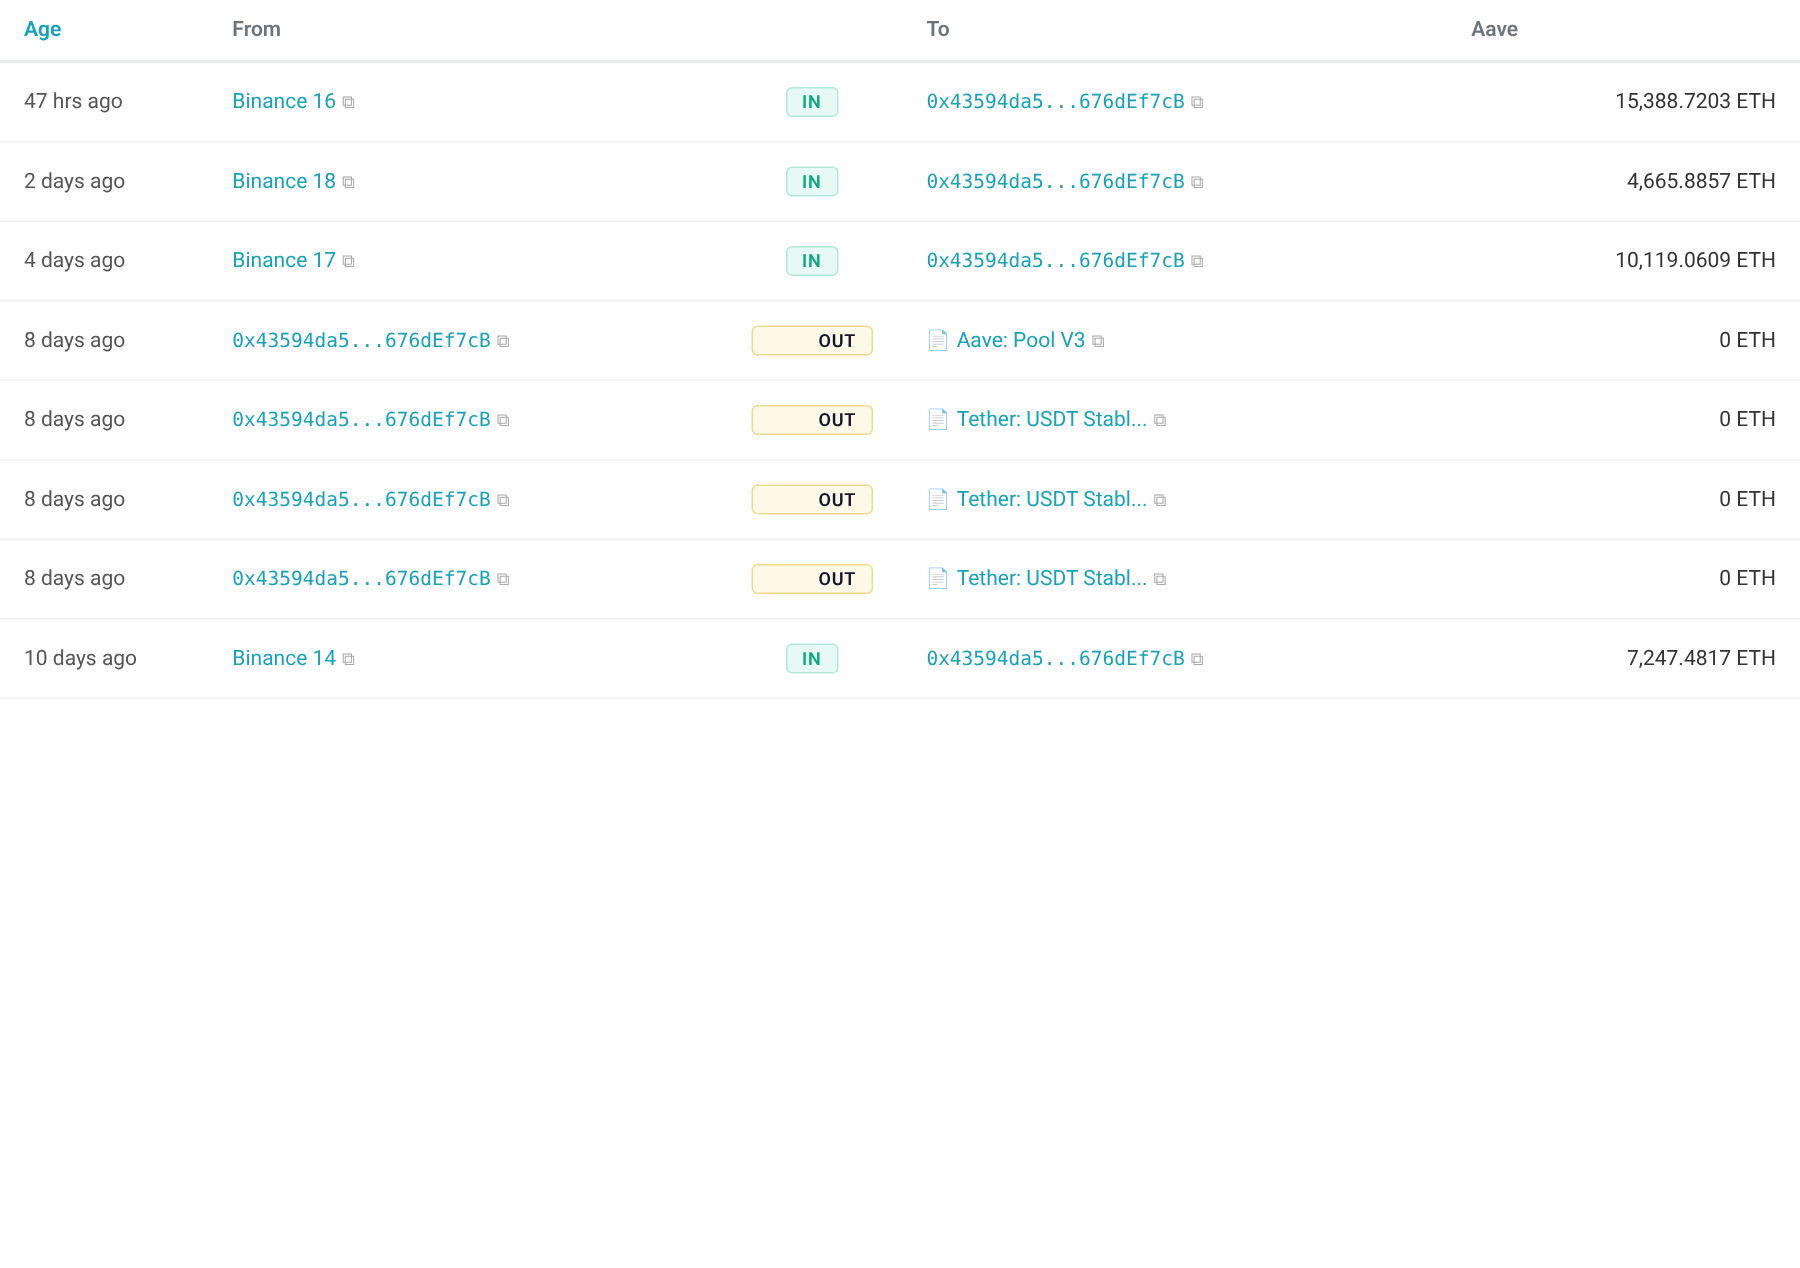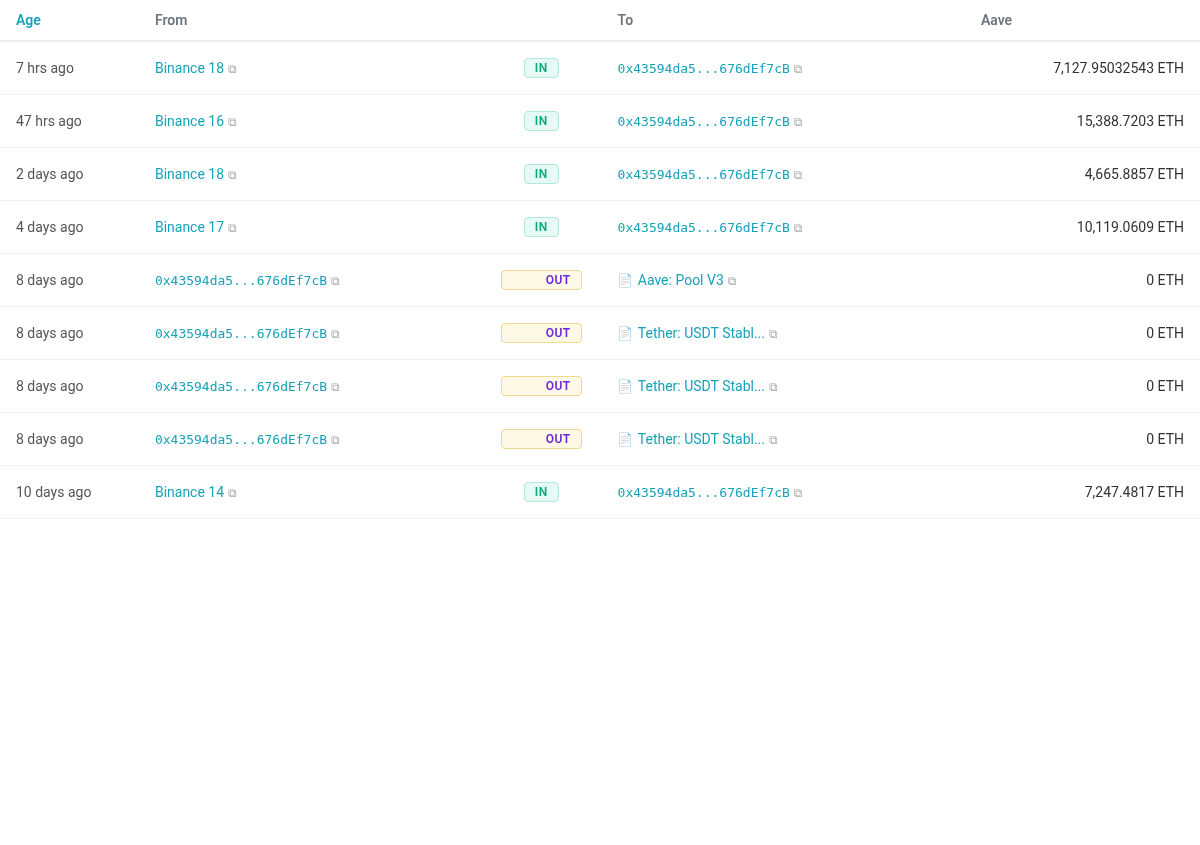--- a/index.html
+++ b/index.html
@@ -79,21 +79,21 @@
       font-weight: 600;
       letter-spacing: 0.5px;
     }
     .badge-in {
       background: #e6f9f5;
       color: #0da87e;
       border: 1px solid #b2e8d8;
     }
     .badge-out {
       background: #fef9e7;
-      color: #6d28d9;
+      color: #0f172a;
       border: 1px solid #f0d98c;
       padding-left: 44px;
     }
     .contract-icon {
       display: inline-block;
       margin-right: 4px;
       color: #17a2b8;
       font-size: 13px;
     }
     .addr {
@@ -114,27 +114,20 @@
     <thead>
       <tr>
         <th class="col-age active">Age</th>
         <th class="col-from">From</th>
         <th class="col-dir"></th>
         <th class="col-to">To</th>
         <th class="col-value">Aave</th>
       </tr>
     </thead>
     <tbody id="table-body">
-    <tr>
-          <td class="age-cell">7 hrs ago</td>
-          <td class="from-cell"><a class="link">Binance 18</a><span class="copy-icon">⧉</span></td>
-          <td class="direction-cell"><span class="badge badge-in">IN</span></td>
-          <td class="to-cell"><a class="link addr">0x43594da5...676dEf7cB</a><span class="copy-icon">⧉</span></td>
-          <td class="value-cell">7,127.95032543 ETH</td>
-        </tr>
         <tr>
           <td class="age-cell">47 hrs ago</td>
           <td class="from-cell"><a class="link">Binance 16</a><span class="copy-icon">⧉</span></td>
           <td class="direction-cell"><span class="badge badge-in">IN</span></td>
           <td class="to-cell"><a class="link addr">0x43594da5...676dEf7cB</a><span class="copy-icon">⧉</span></td>
           <td class="value-cell">15,388.7203 ETH</td>
         </tr>
         <tr>
           <td class="age-cell">2 days ago</td>
           <td class="from-cell"><a class="link">Binance 18</a><span class="copy-icon">⧉</span></td>

